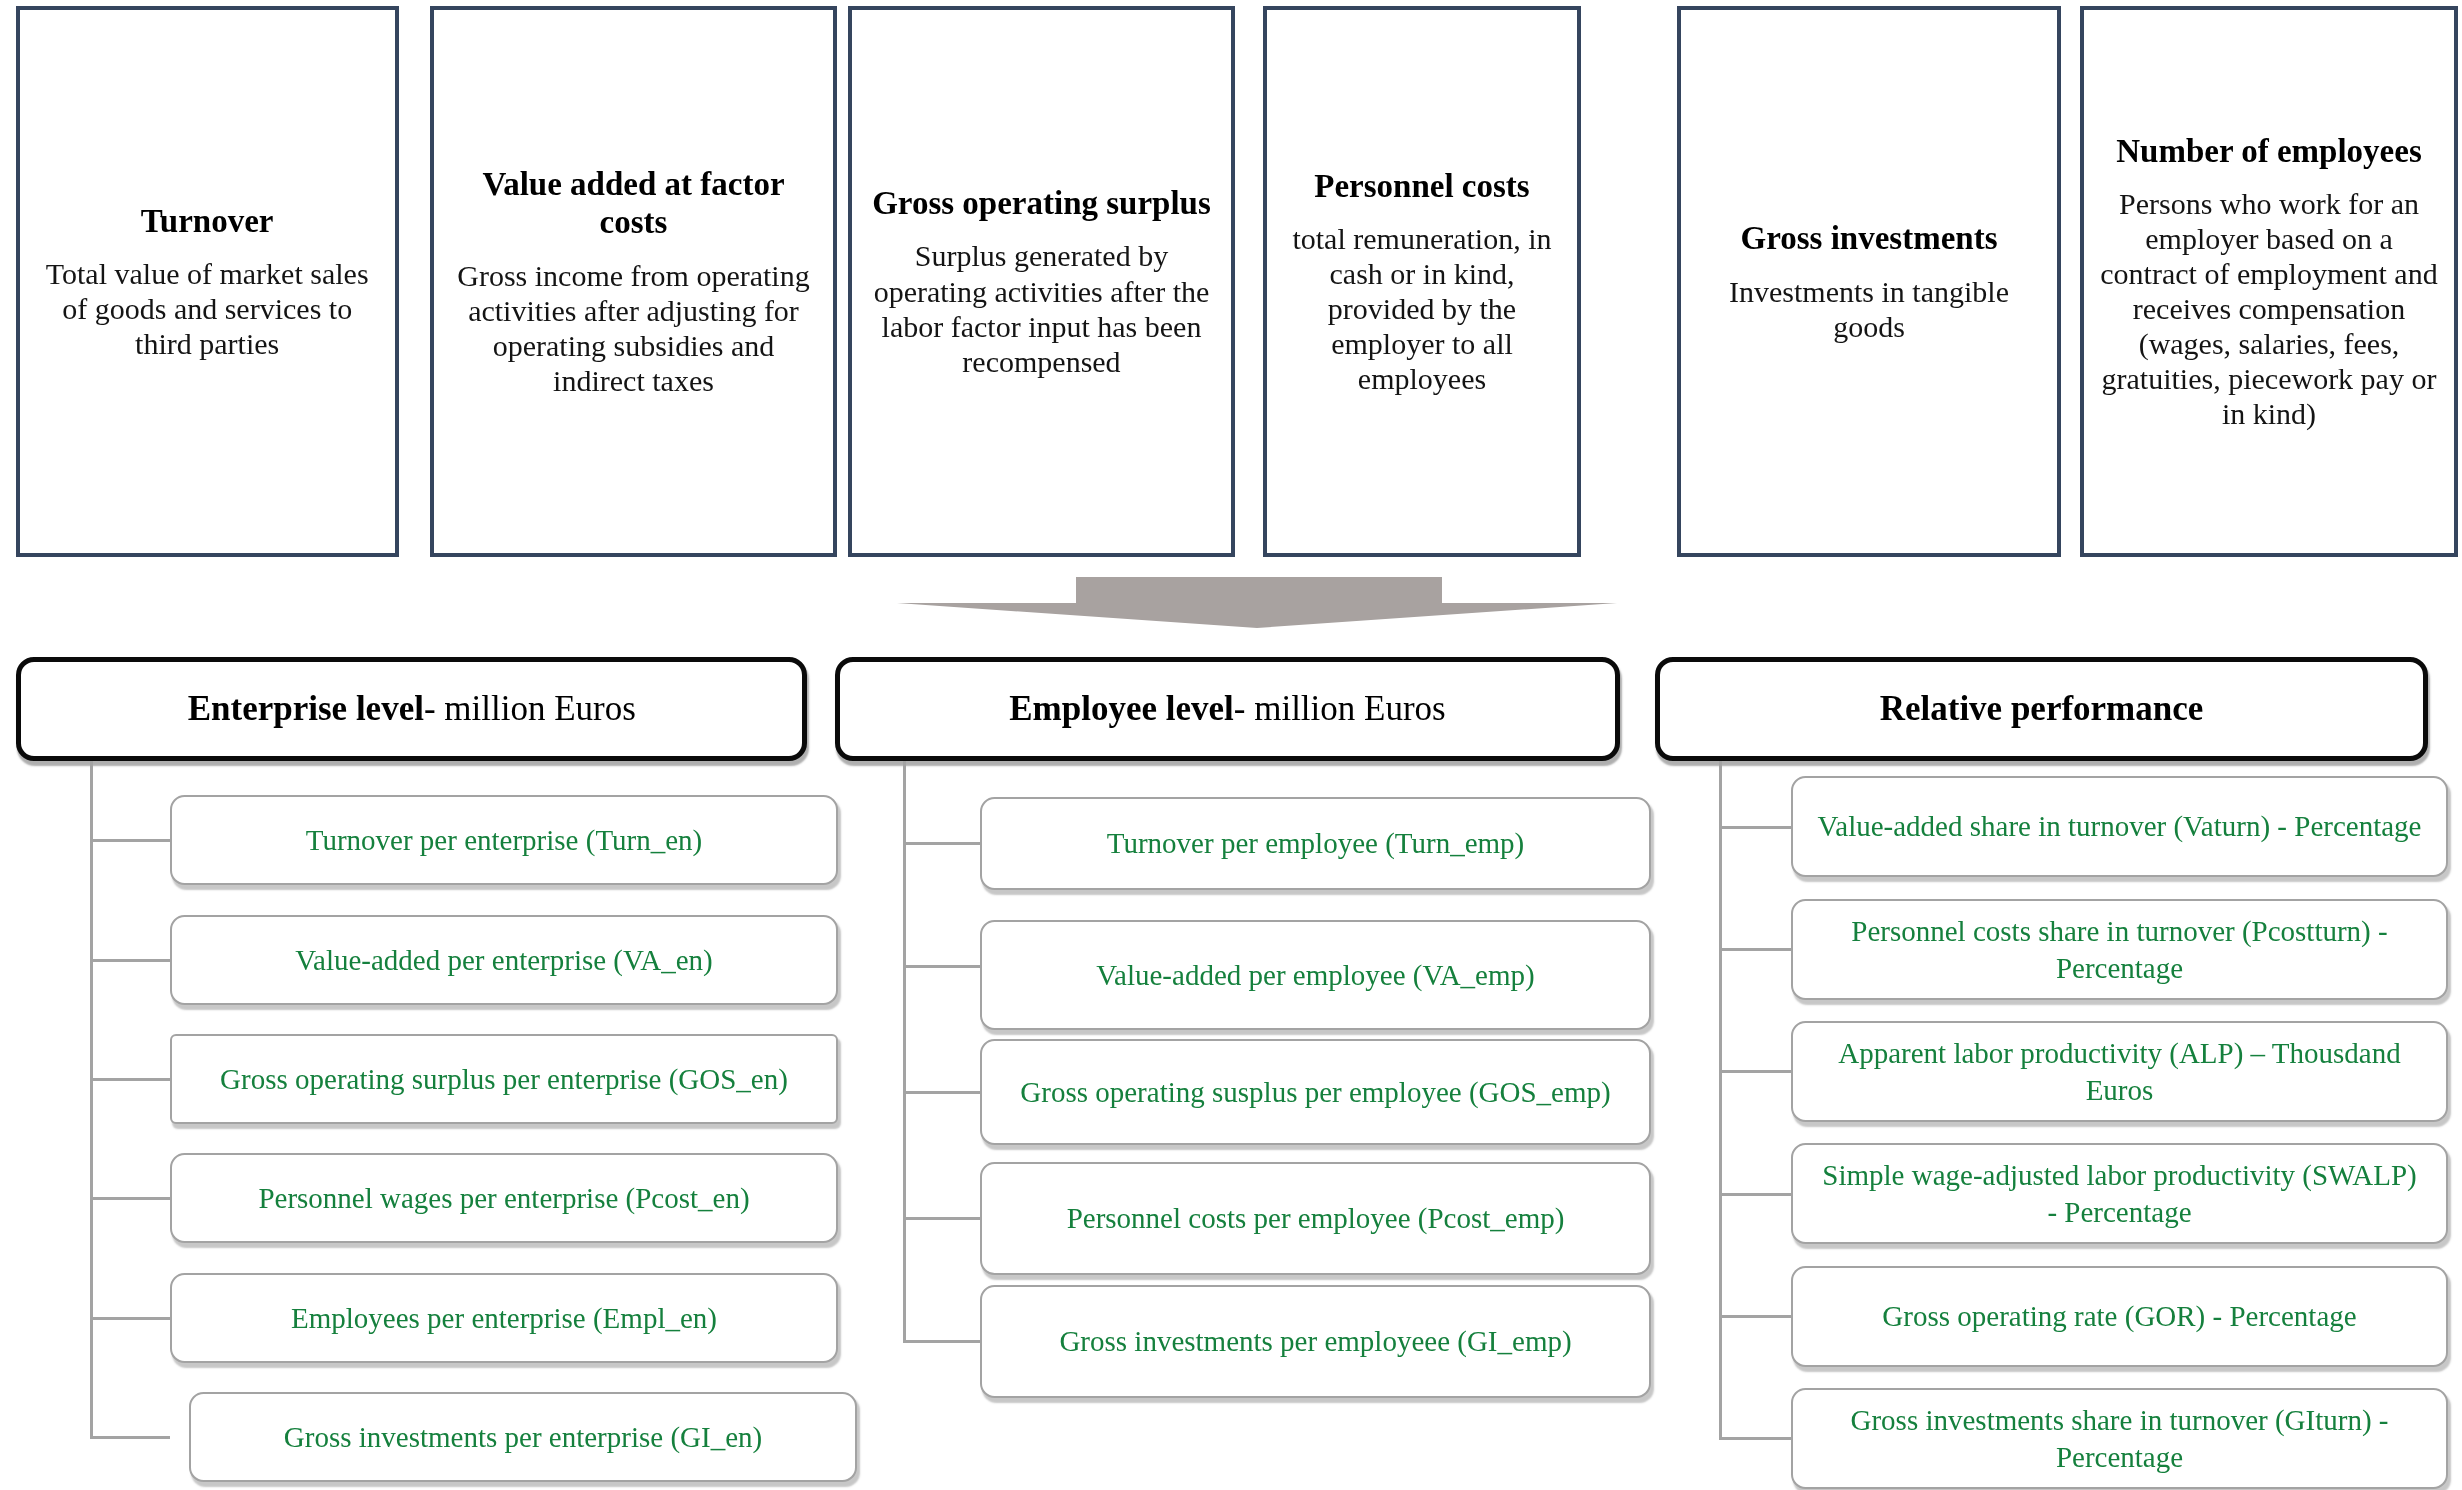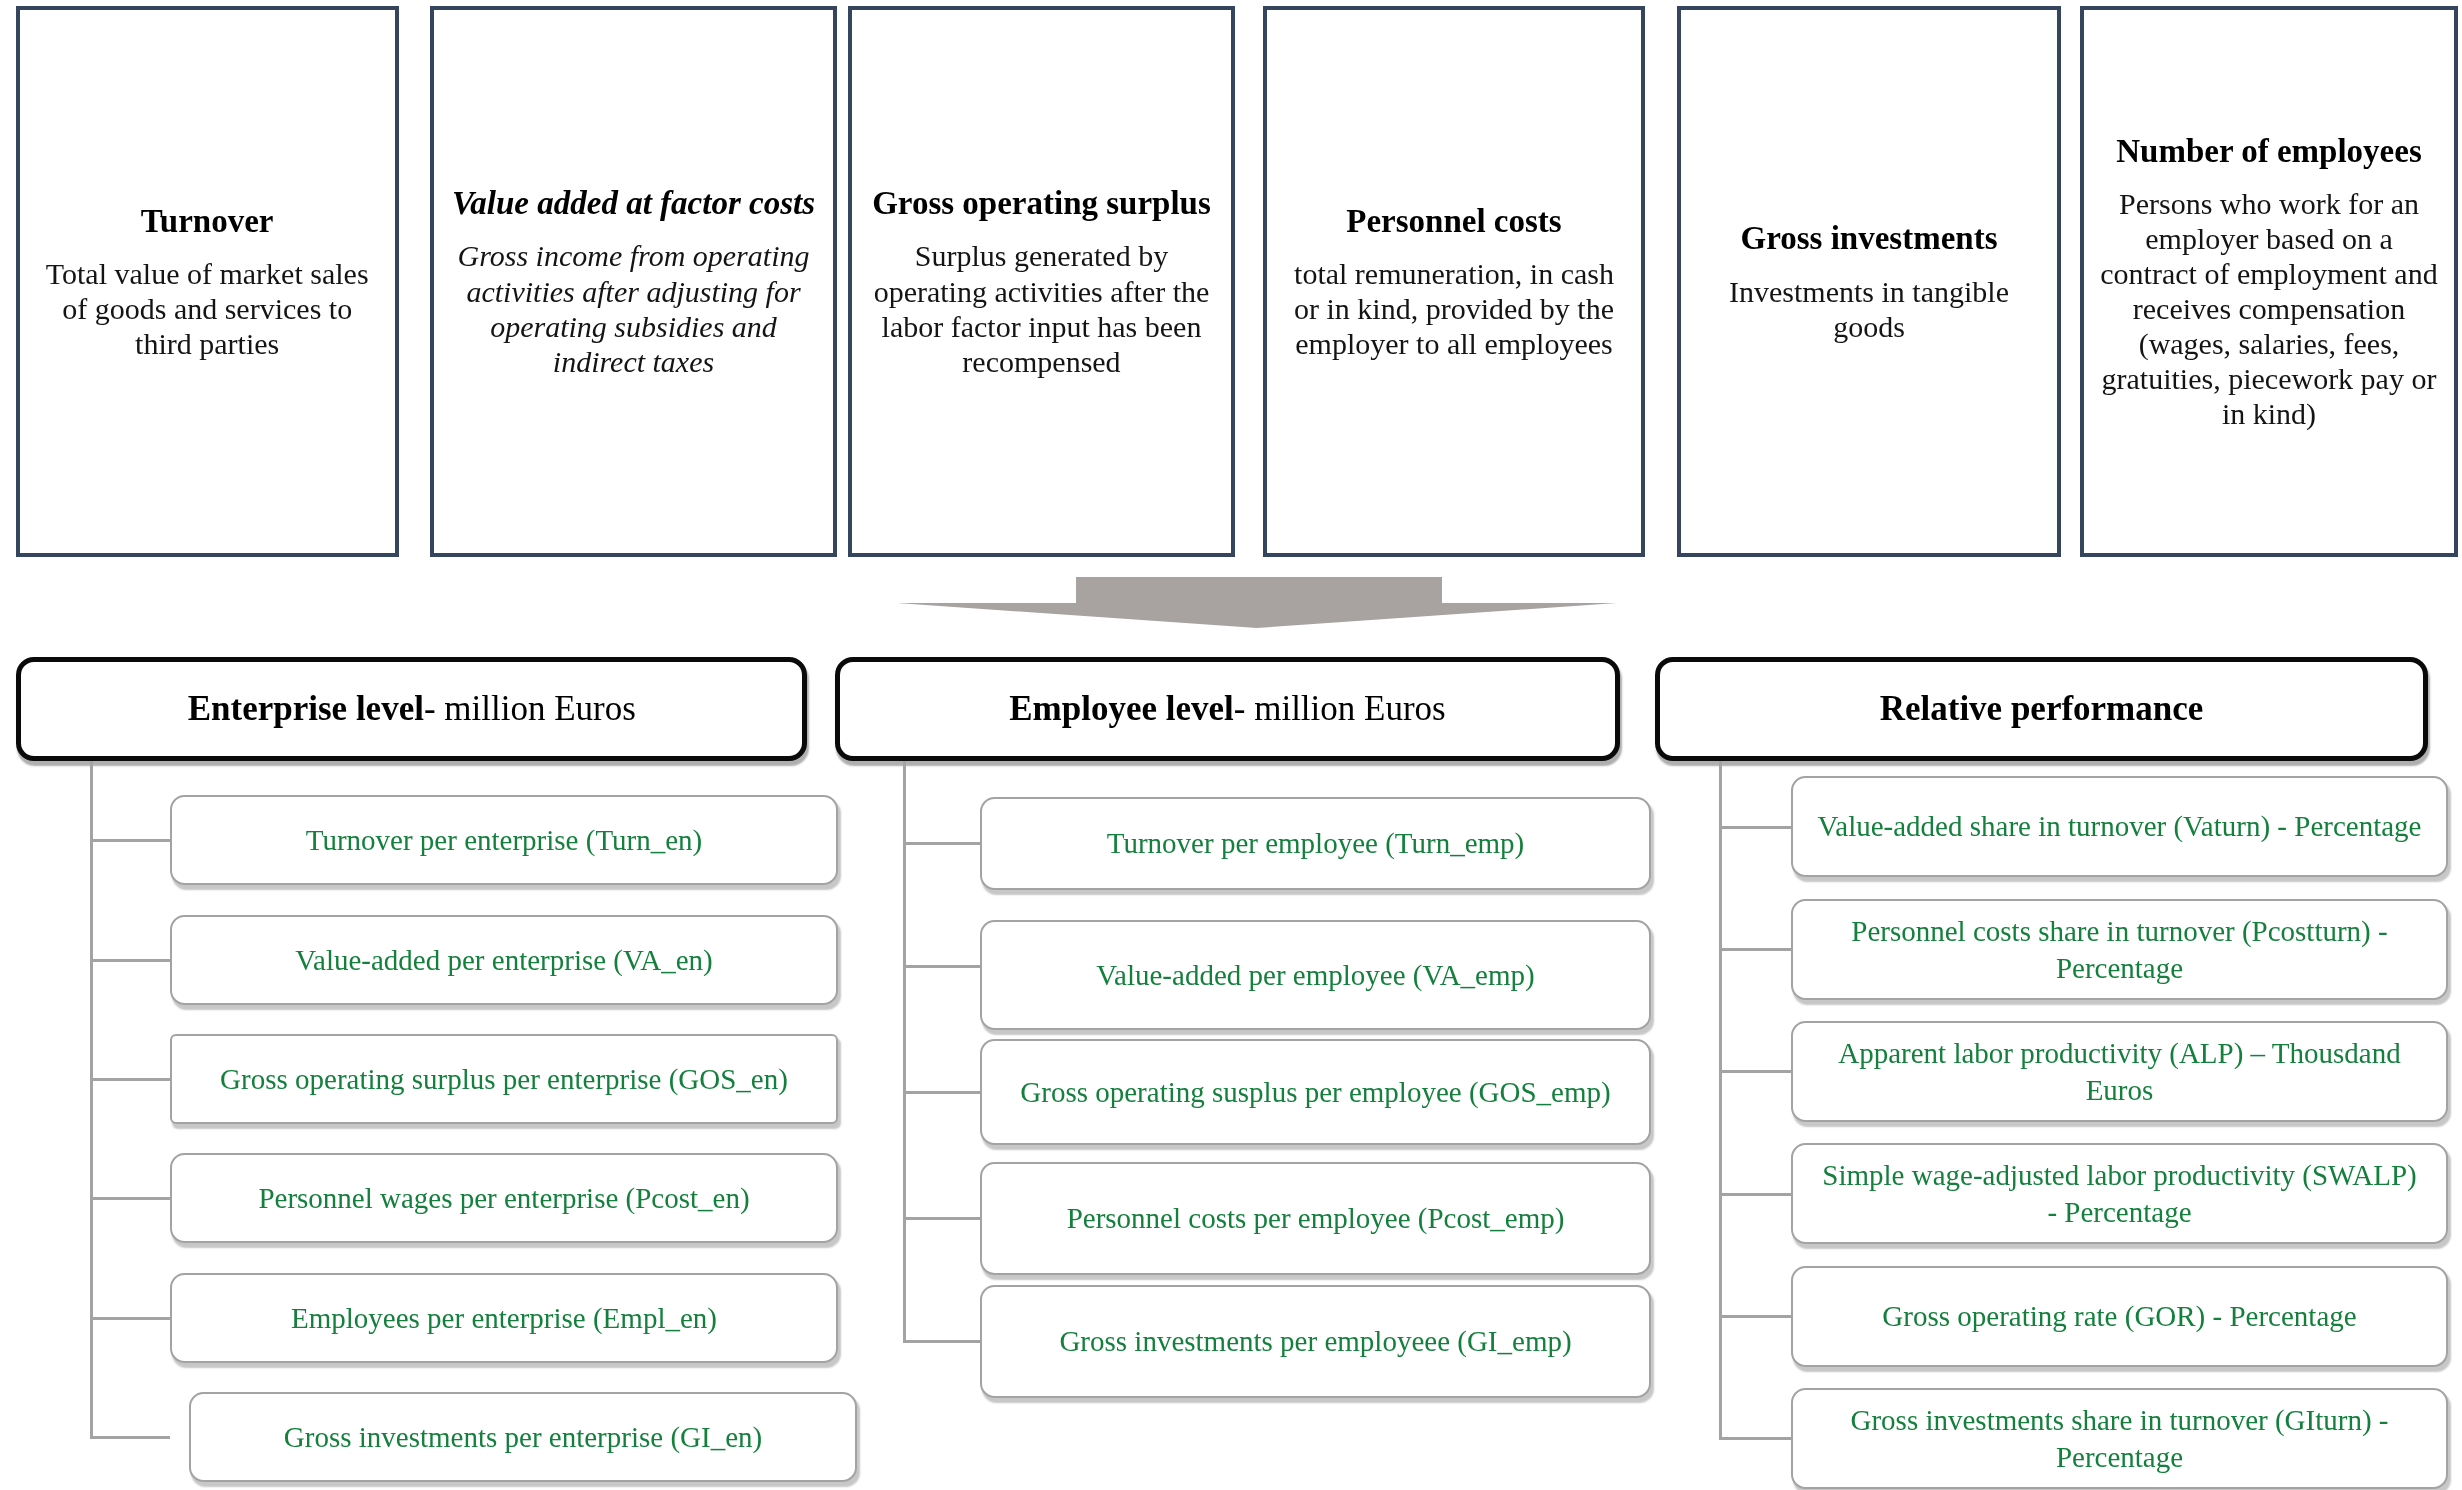--- a/index.html
+++ b/index.html
@@ -8,23 +8,23 @@
   .canvas{position:relative;width:2462px;height:1491px;background:#ffffff;}
 
   
   .topbox{position:absolute;top:6px;height:551px;box-sizing:border-box;
           background:#ffffff;border:4.2px solid #35455e;
           display:flex;flex-direction:column;justify-content:center;align-items:center;
           text-align:center;padding:0 15.7px;}
   .tb-title{font-weight:bold;font-size:33px;line-height:1.17;color:#000;margin-bottom:15.7px;}
   .tb-desc{font-size:30px;line-height:1.17;color:#141414;}
   .t1{left:15.7px;width:383px;}
-  .t2{left:430px;width:407px;font-style:italic;}
+  .t2{left:430px;width:407px;}
   .t3{left:848px;width:387px;}
-  .t4{left:1263px;width:382px;}
+  .t4{left:1263px;width:318px;}
   .t5{left:1677px;width:384px;}
   .t6{left:2080px;width:378px;}
 
   
   .arrow-shaft{position:absolute;left:1076px;top:577px;width:366px;height:26.5px;background:#a8a2a0;}
   .arrow-head{position:absolute;left:897px;top:603px;width:0;height:0;
               border-left:360px solid transparent;border-right:360px solid transparent;
               border-top:25px solid #a8a2a0;}
 
   

